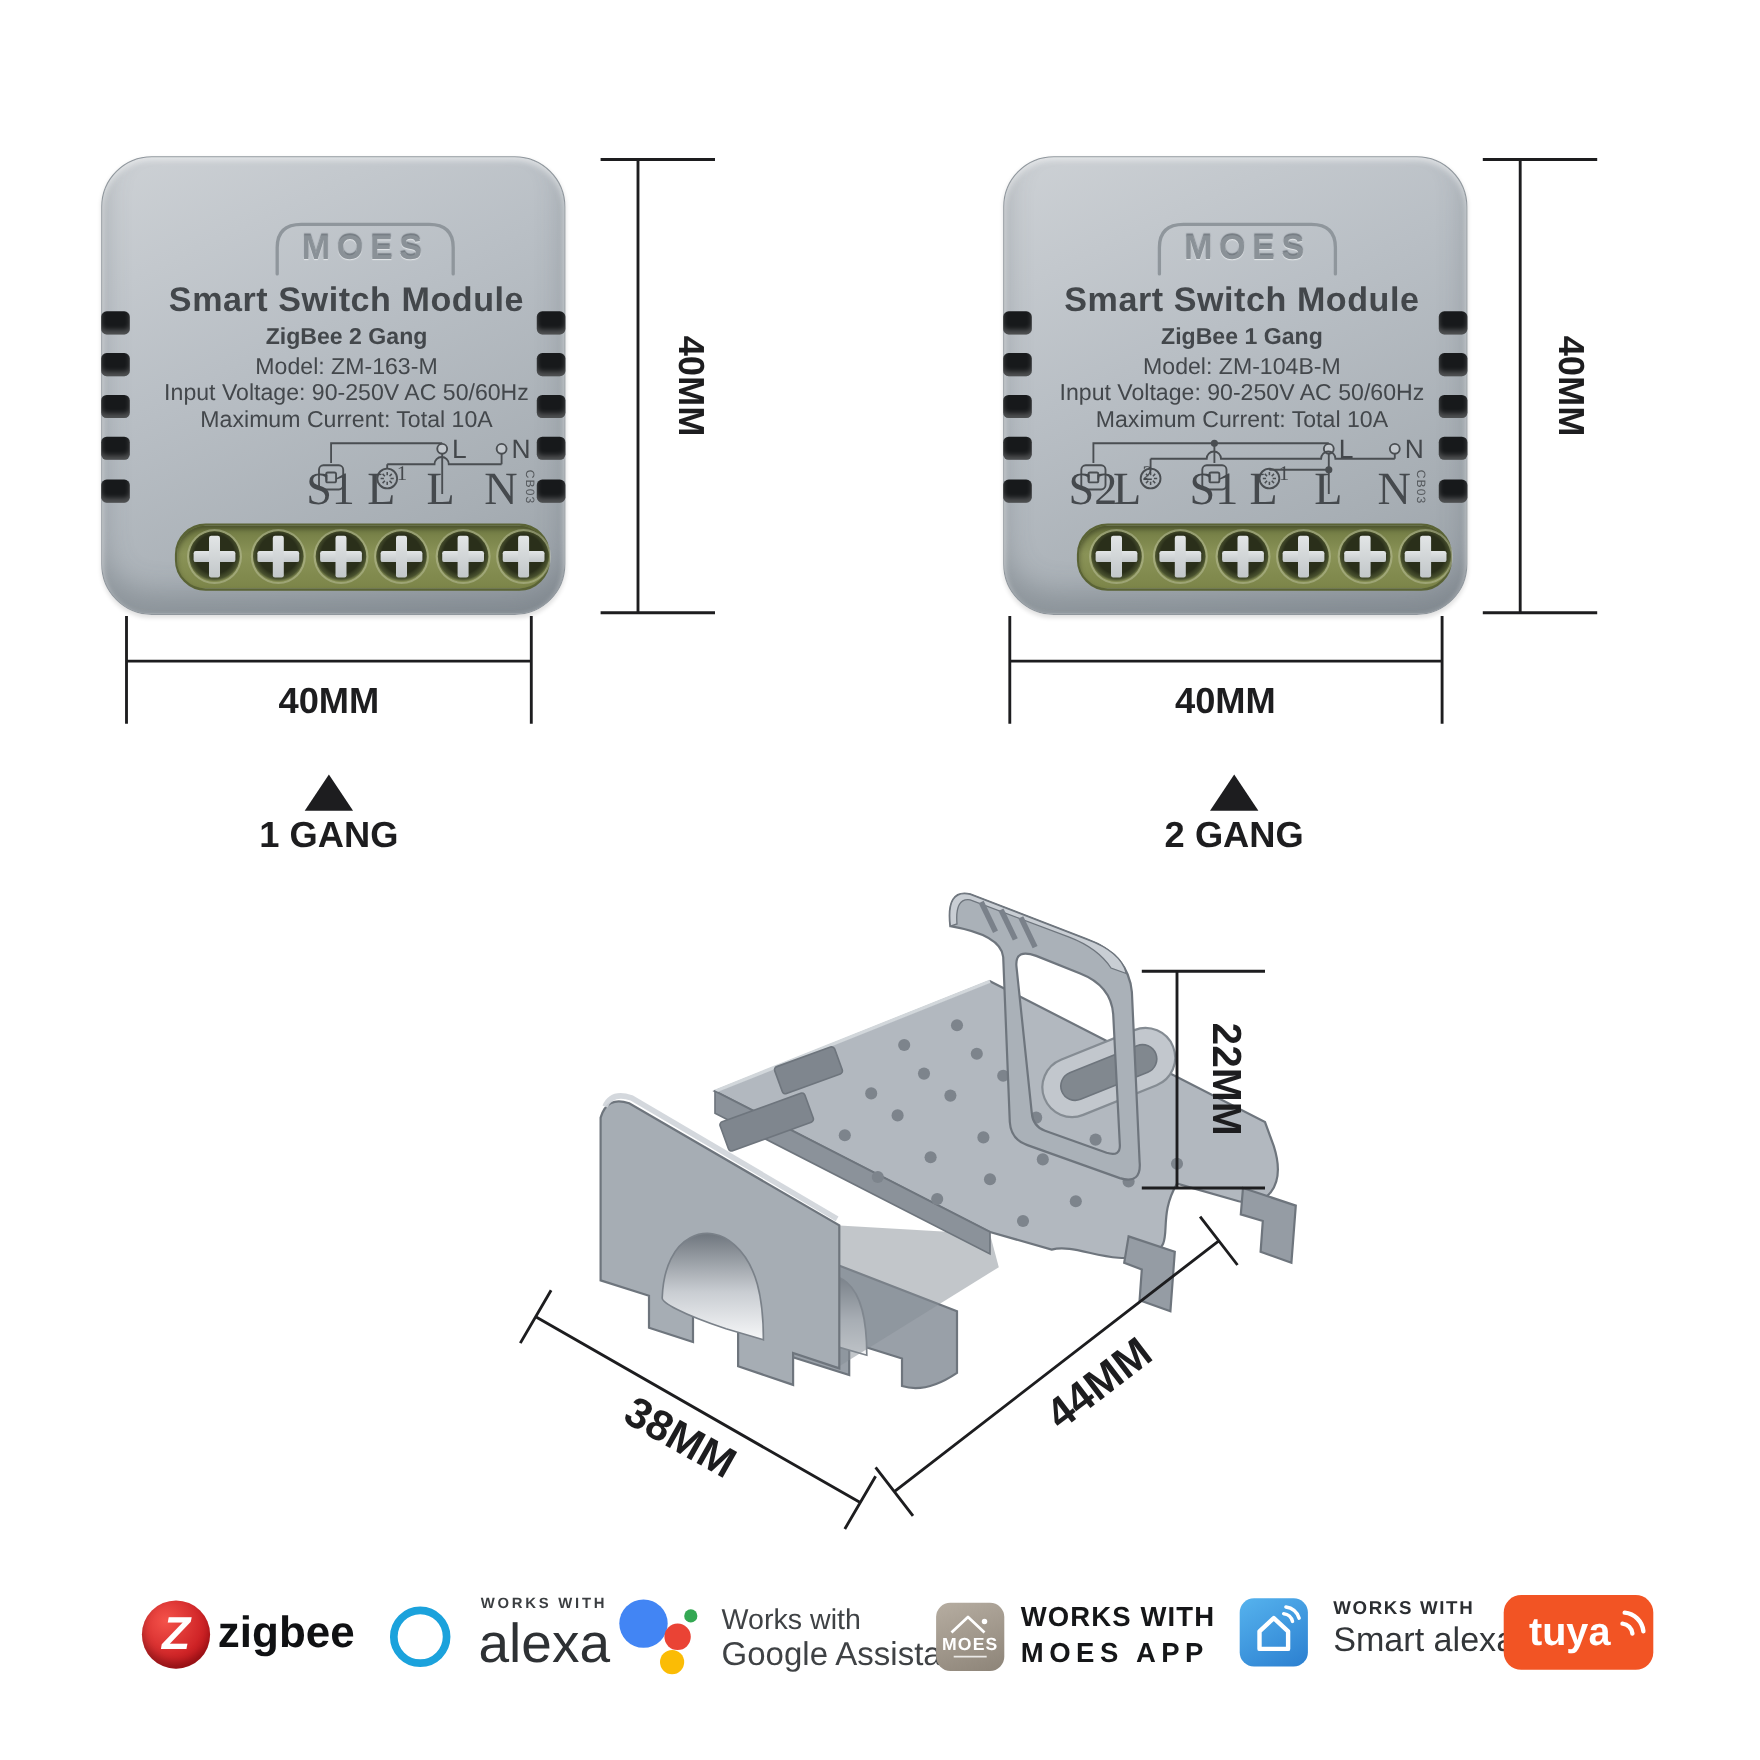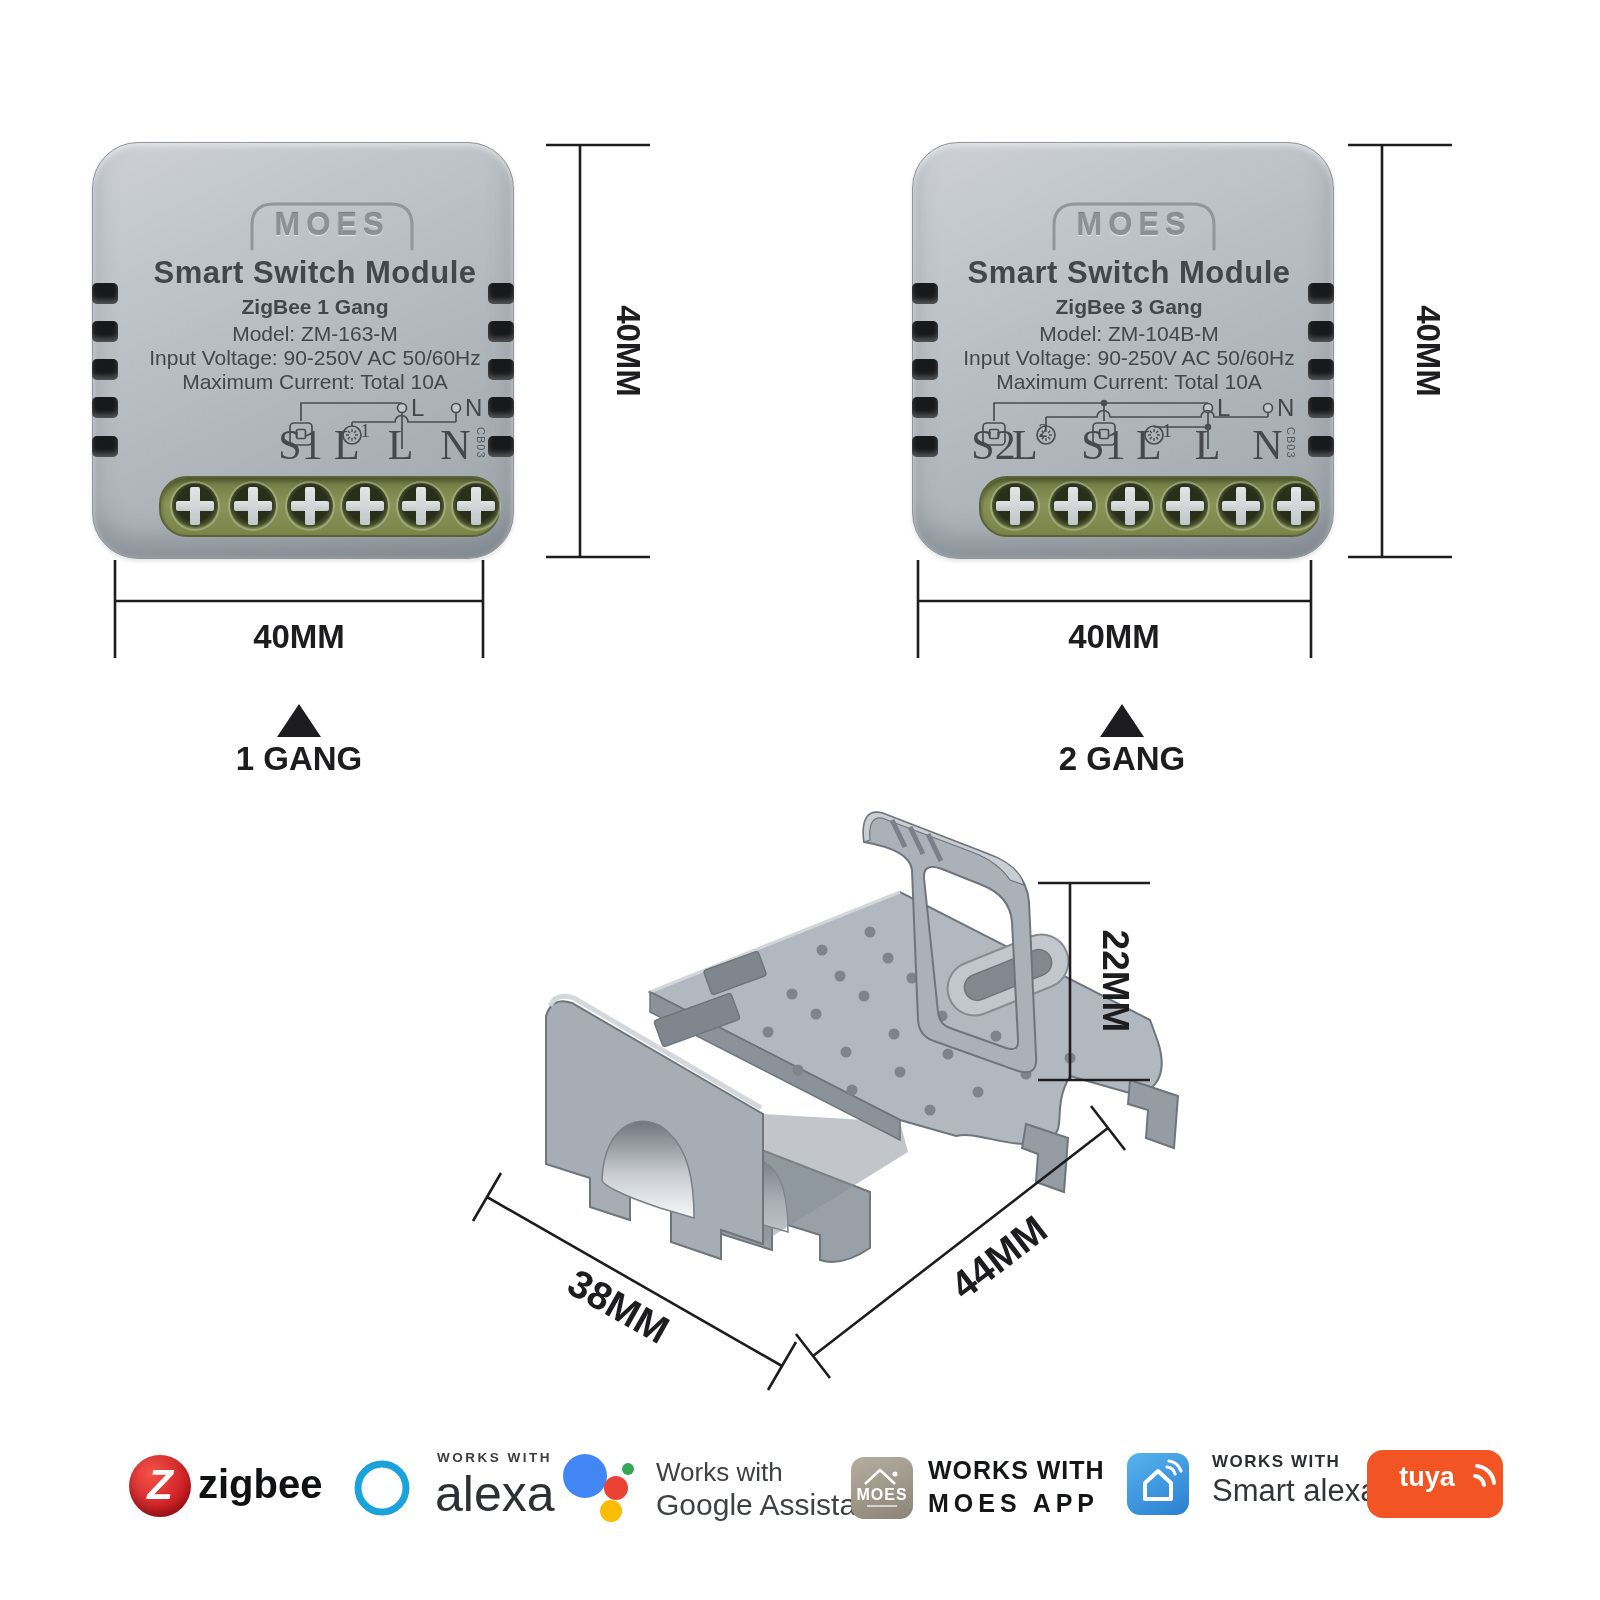--- a/index.html
+++ b/index.html
@@ -46,21 +46,21 @@
 <div id="canvas">
 
   <div class="module" style="left:92px;top:142px;">
     <div class="pill" style="left:144px;top:48px;">
       <svg width="190" height="64">
         <path d="M15,58 L15,34 Q15,13 37,13 L153,13 Q175,13 175,34 L175,58" fill="none" stroke="#8f969c" stroke-width="3" stroke-linecap="round"></path>
       </svg>
       <div class="brand">MOES</div>
     </div>
     <div class="mtxt m-title" style="top:112px;">Smart Switch Module</div>
-    <div class="mtxt m-line" style="top:152px;font-weight:bold;">ZigBee 1 Gang</div>
+    <div class="mtxt m-line" style="top:152px;font-weight:bold;">ZigBee 2 Gang</div>
     <div class="mtxt m-line" style="top:179px;">Model: ZM-163-M</div>
     <div class="mtxt m-line" style="top:203px;">Input Voltage: 90-250V AC 50/60Hz</div>
     <div class="mtxt m-line" style="top:227px;">Maximum Current: Total 10A</div>
 
     <svg class="abs" style="left:0;top:248px;" width="420" height="78">
       <g stroke="#4a4e52" stroke-width="1.7" fill="none">
         <path d="M208,30 L208,12 L309,12"></path>
         <circle cx="309" cy="17" r="4.5" fill="#c3c8cd"></circle>
         <path d="M309,21 L309,58"></path>
         <circle cx="363" cy="17" r="4.5" fill="#c3c8cd"></circle>
@@ -124,21 +124,21 @@
   </div>
 
   <div class="module" style="left:912px;top:142px;">
     <div class="pill" style="left:126px;top:48px;">
       <svg width="190" height="64">
         <path d="M15,58 L15,34 Q15,13 37,13 L153,13 Q175,13 175,34 L175,58" fill="none" stroke="#8f969c" stroke-width="3" stroke-linecap="round"></path>
       </svg>
       <div class="brand">MOES</div>
     </div>
     <div class="mtxt m-title" style="top:112px;left:6px;">Smart Switch Module</div>
-    <div class="mtxt m-line" style="top:152px;left:6px;font-weight:bold;">ZigBee 3 Gang</div>
+    <div class="mtxt m-line" style="top:152px;left:6px;font-weight:bold;">ZigBee 1 Gang</div>
     <div class="mtxt m-line" style="top:179px;left:6px;">Model: ZM-104B-M</div>
     <div class="mtxt m-line" style="top:203px;left:6px;">Input Voltage: 90-250V AC 50/60Hz</div>
     <div class="mtxt m-line" style="top:227px;left:6px;">Maximum Current: Total 10A</div>
 
     <svg class="abs" style="left:0;top:248px;" width="420" height="78">
       <g stroke="#4a4e52" stroke-width="1.7" fill="none">
         <path d="M81,30 L81,12 L295,12"></path>
         <circle cx="191" cy="12" r="2.4" fill="#4a4e52"></circle>
         <path d="M191,12 L191,30"></path>
         <circle cx="295" cy="17" r="4.5" fill="#c3c8cd"></circle>
@@ -351,20 +351,20 @@
     <svg width="62" height="62">
       <path d="M18,30 L31,18 L44,30 L44,46 L18,46 Z" fill="none" stroke="#ffffff" stroke-width="4" stroke-linejoin="round"></path>
       <path d="M40,14 a9,9 0 0 1 8,7" fill="none" stroke="#ffffff" stroke-width="3.2" stroke-linecap="round"></path>
       <path d="M42,8 a15,15 0 0 1 12,10" fill="none" stroke="#ffffff" stroke-width="3.2" stroke-linecap="round"></path>
     </svg>
   </div>
   <div class="badge-txt" style="left:1212px;top:1452px;font-size:17px;font-weight:bold;letter-spacing:1.5px;color:#2b2e31;">WORKS WITH</div>
   <div class="badge-txt" style="left:1212px;top:1474px;font-size:31px;color:#333639;">Smart alexa</div>
 
   <div class="abs" style="left:1367px;top:1450px;width:136px;height:68px;border-radius:16px;background:#f25424;">
-    <div style="position:absolute;left:0;top:12px;width:120px;text-align:center;color:#fff;font-size:27px;font-weight:bold;">tuya</div>
+    <div style="position:absolute;left:0;top:12px;width:120px;text-align:center;color:#fff;font-size:36px;font-weight:bold;">tuya</div>
     <svg width="136" height="68" style="position:absolute;left:0;top:0;">
       <path d="M108,26 a10,10 0 0 1 9,9" fill="none" stroke="#ffffff" stroke-width="4" stroke-linecap="round"></path>
       <path d="M110,16 a19,19 0 0 1 17,17" fill="none" stroke="#ffffff" stroke-width="4" stroke-linecap="round"></path>
     </svg>
   </div>
 
 </div>
 
 </body></html>

